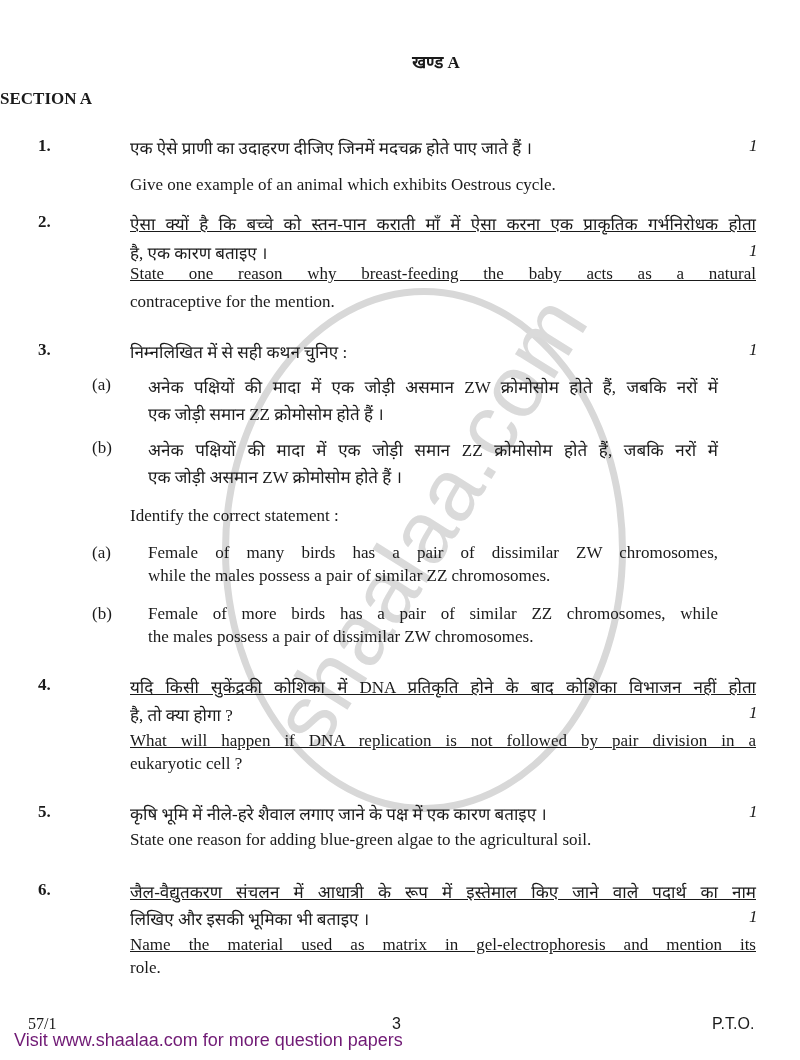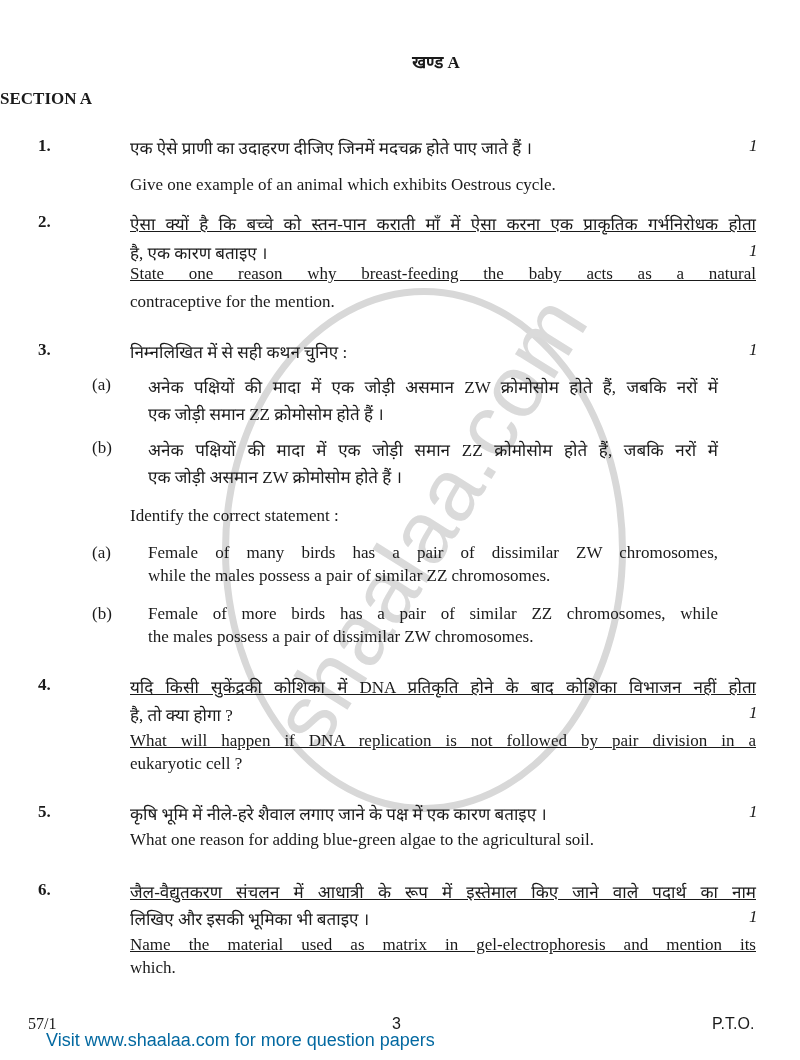--- a/index.html
+++ b/index.html
@@ -126,22 +126,21 @@
     left: 712px;
     font-family: "Liberation Sans", "DejaVu Sans", sans-serif;
     font-size: 16px;
   }
   .footer-visit {
     position: absolute;
     top: 1030px;
     left: 14px;
     font-family: "Liberation Sans", "DejaVu Sans", sans-serif;
     font-size: 18px;
-    color: #0369a1;
-    margin-left: 32px;
+    color: #701a75;
   }
 </style>
 </head>
 <body>
 
 <div class="watermark-circle"></div>
 <div class="watermark-text">shaalaa.com</div>
 
 <div class="content">
 
@@ -194,30 +193,30 @@
     <div class="line" style="top:703px">है, तो क्या होगा ?</div>
     <div class="marks" style="top:703px">1</div>
     <div class="line justify" style="top:731px">What will happen if DNA replication is not followed by pair division in a</div>
     <div class="line" style="top:754px">eukaryotic cell ?</div>
   </div>
 
   <div class="q">
     <div class="q-num" style="top:802px">5.</div>
     <div class="line" style="top:802px">कृषि भूमि में नीले-हरे शैवाल लगाए जाने के पक्ष में एक कारण बताइए ।</div>
     <div class="marks" style="top:802px">1</div>
-    <div class="line" style="top:830px">What one reason for adding blue-green algae to the agricultural soil.</div>
+    <div class="line" style="top:830px">State one reason for adding blue-green algae to the agricultural soil.</div>
   </div>
 
   <div class="q">
     <div class="q-num" style="top:880px">6.</div>
     <div class="line justify" style="top:880px">जैल-वैद्युतकरण संचलन में आधात्री के रूप में इस्तेमाल किए जाने वाले पदार्थ का नाम</div>
     <div class="line" style="top:907px">लिखिए और इसकी भूमिका भी बताइए ।</div>
     <div class="marks" style="top:907px">1</div>
     <div class="line justify" style="top:935px">Name the material used as matrix in gel-electrophoresis and mention its</div>
-    <div class="line" style="top:958px">which.</div>
+    <div class="line" style="top:958px">role.</div>
   </div>
 
   <div class="footer-code">57/1</div>
   <div class="footer-page">3</div>
   <div class="footer-pto">P.T.O.</div>
   <div class="footer-visit">Visit www.shaalaa.com for more question papers</div>
 
 </div>
 
 </body></html>

